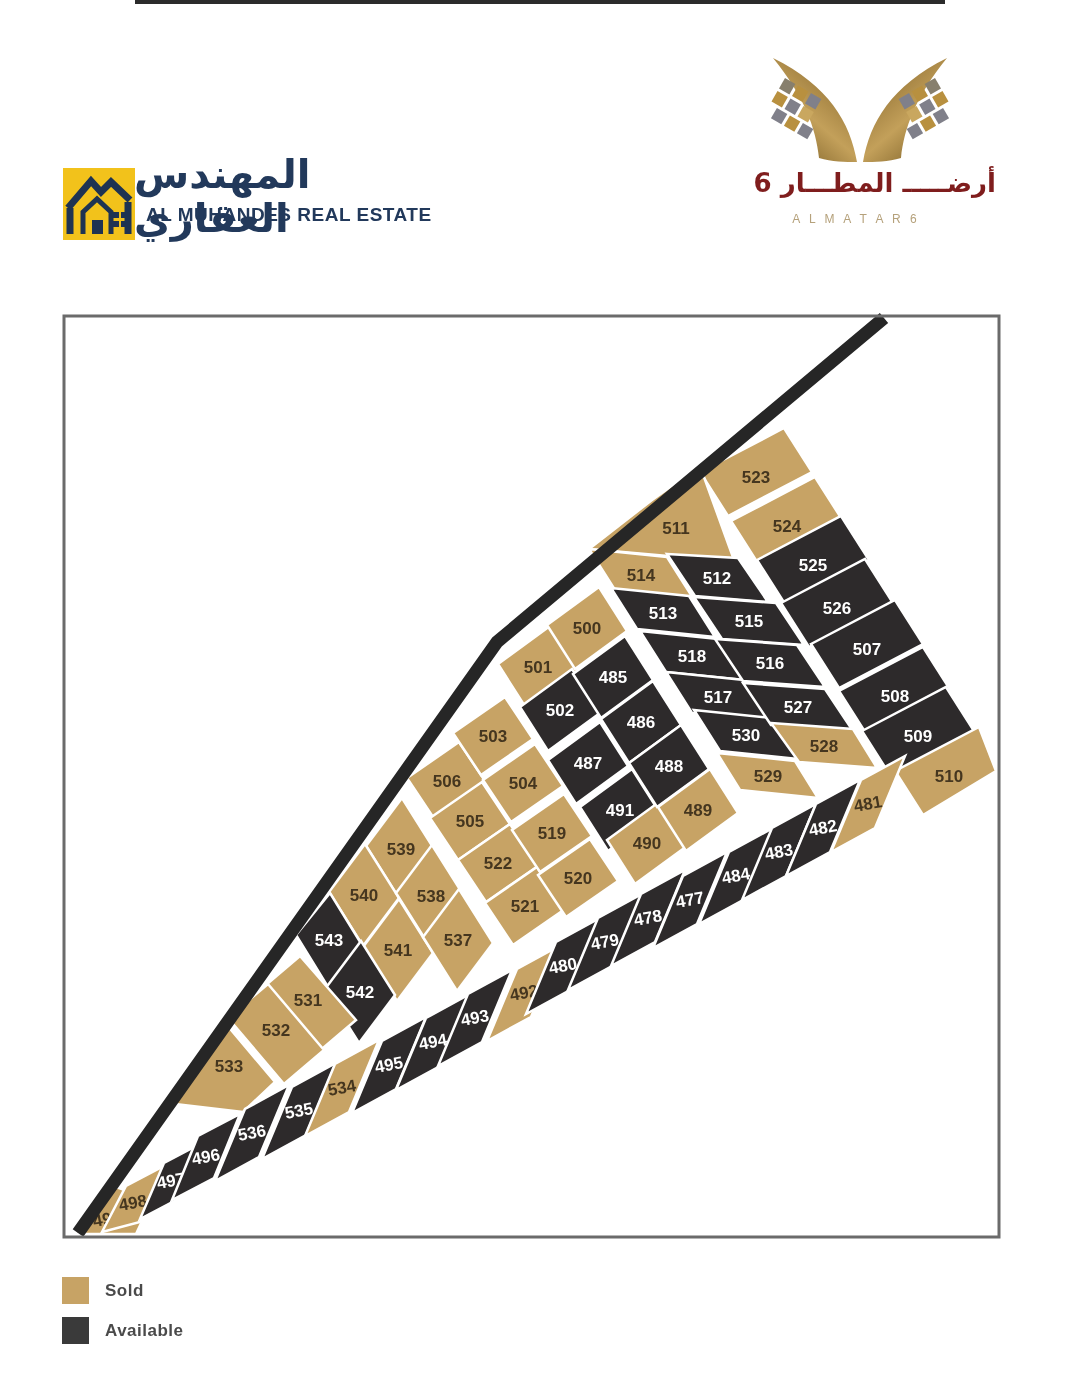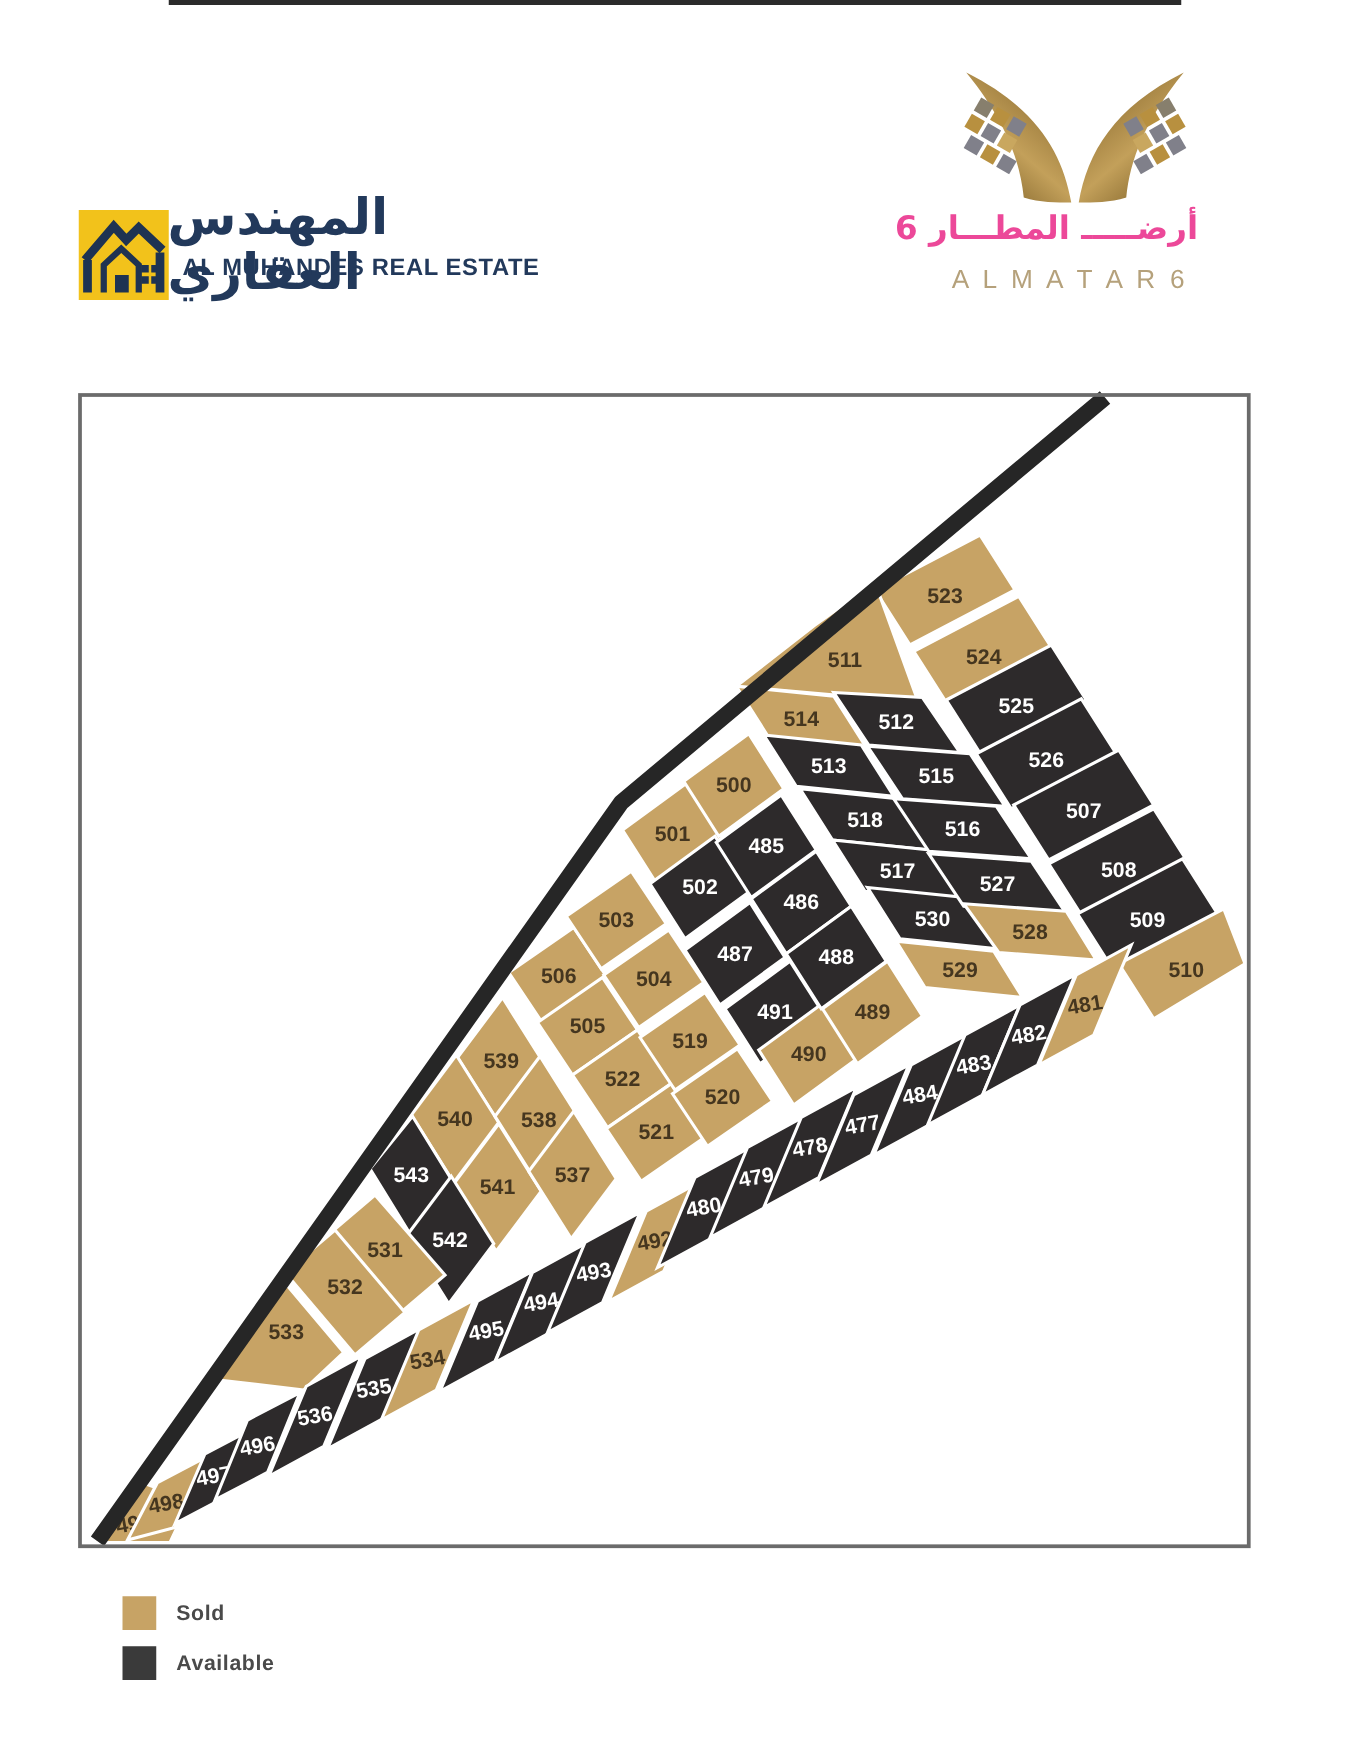--- a/index.html
+++ b/index.html
@@ -5,29 +5,29 @@
   html,body{margin:0;padding:0;background:#fff;}
   body{width:1079px;height:1390px;position:relative;font-family:"Liberation Sans",sans-serif;overflow:hidden;}
   .topline{position:absolute;top:0;left:135px;width:810px;height:4px;background:#2b2b2b;}
   
   .logo-box{position:absolute;left:63px;top:168px;width:72px;height:72px;background:#F2C21B;}
   .ar-title{position:absolute;left:134px;top:152px;width:320px;font-family:"DejaVu Sans",sans-serif;
             font-size:40px;font-weight:bold;color:#22395B;direction:rtl;text-align:left;line-height:1.1;}
   .en-title{position:absolute;left:146px;top:204px;font-size:19px;font-weight:bold;color:#22395B;letter-spacing:.5px;}
   .wings{position:absolute;left:757px;top:52px;width:206px;height:112px;}
   .ar-right{position:absolute;left:716px;top:168px;width:280px;font-family:"DejaVu Sans",sans-serif;
-            font-size:26px;font-weight:bold;color:#ec4899;direction:rtl;text-align:left;}
-  .latin-right{position:absolute;left:716px;top:212px;width:280px;font-size:21px;color:#B5A17B;
+            font-size:26px;font-weight:bold;color:#7f1d1d;direction:rtl;text-align:right;}
+  .latin-right{position:absolute;left:716px;top:212px;width:280px;font-size:12px;color:#B5A17B;
                letter-spacing:3px;text-align:center;font-weight:normal;}
   
   #map-svg{position:absolute;left:0;top:0;}
   .plot-label{font-family:"Liberation Sans",sans-serif;font-weight:bold;font-size:17px;}
   
   .legend{position:absolute;left:62px;top:1277px;}
-  .legend-row{display:flex;align-items:center;margin-bottom:13px;height:27px;margin-left:36px;}
+  .legend-row{display:flex;align-items:center;margin-bottom:13px;height:27px;}
   .swatch{width:27px;height:27px;display:inline-block;margin-right:16px;}
   .legend-label{font-size:17px;color:#4a4a4a;font-weight:bold;letter-spacing:.5px;}
 </style>
 </head>
 <body>
 
 <div class="topline"></div>
 
 <div class="logo-box">
   <svg width="72" height="72" viewBox="0 0 72 72">

